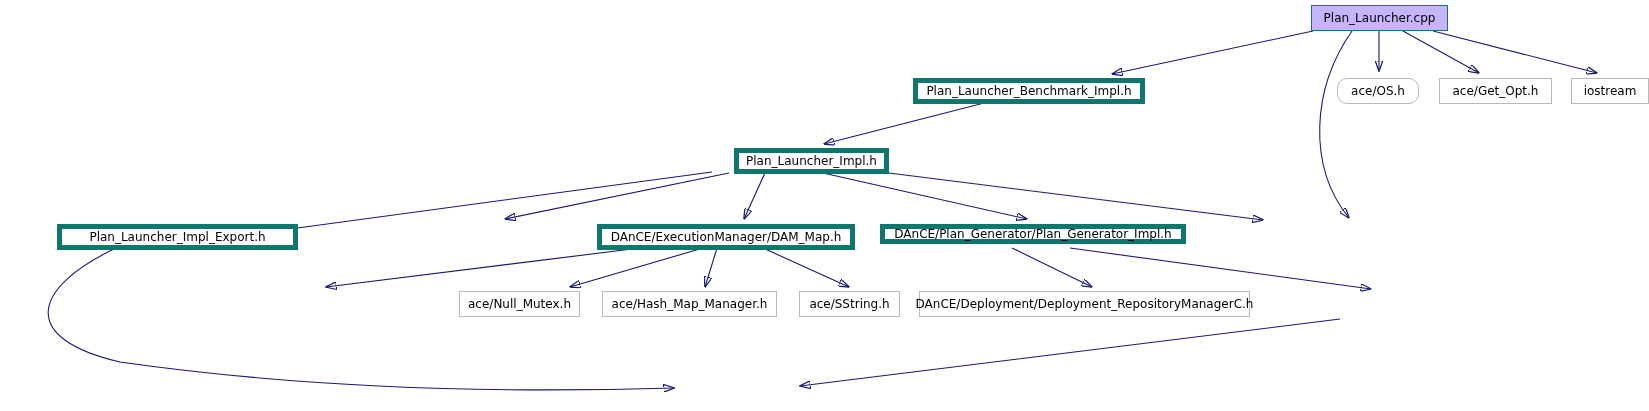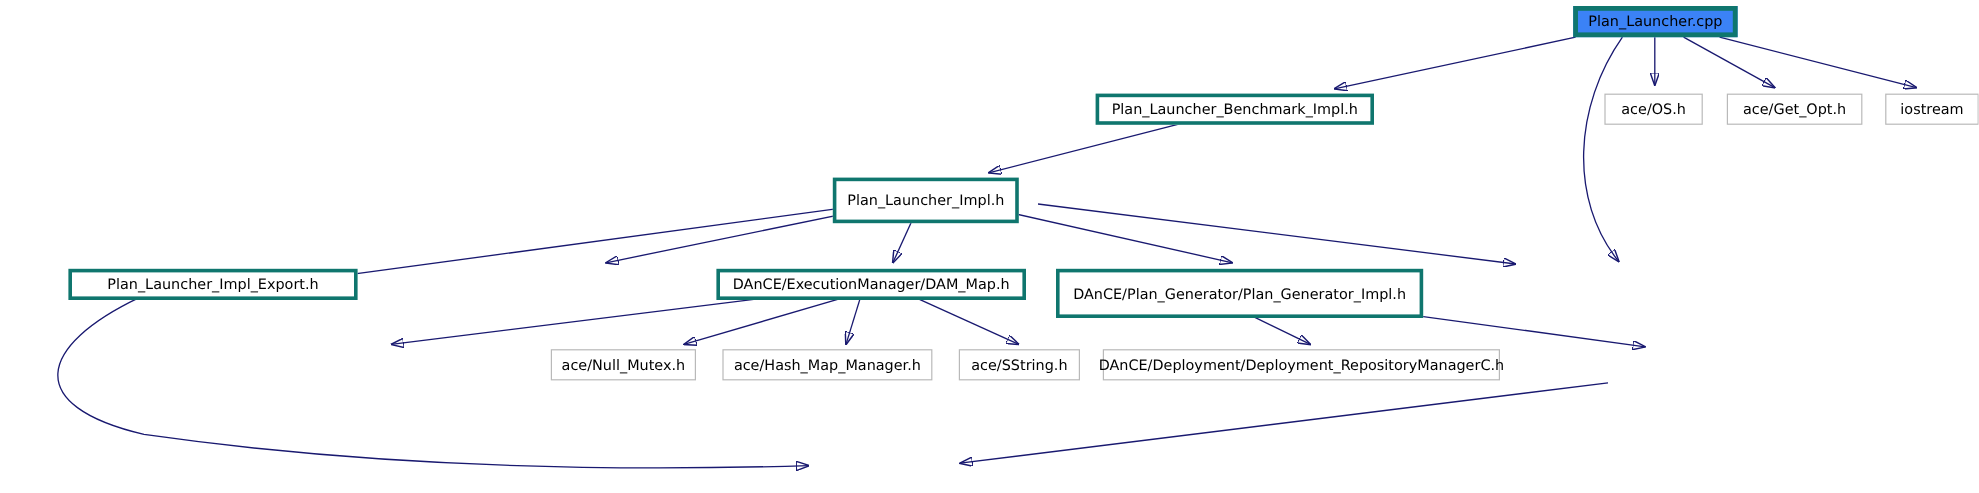--- a/index.html
+++ b/index.html
@@ -32,23 +32,23 @@
     background: #ffffff;
     display: flex;
     align-items: center;
     justify-content: center;
     font-size: 12px;
     color: #000000;
     white-space: nowrap;
     box-sizing: border-box;
     cursor: pointer;
   }
-  .node.strong { border: 3px solid #0f766e; }
+  .node.strong { border: 5px solid #0f766e; }
   .node.light  { border: 1px solid #b9b9b9; }
-  .node.main   { background: #3b82f6; border: 4px solid #0f766e; }
+  .node.main   { background: #c4b5fd; border: 1px solid #0f766e; }
   .node span { padding: 0 4px; }
 </style>
 </head>
 <body>
 
 <div class="canvas">
 
   <svg class="edges" viewBox="0 0 1649 411">
     <defs>
       <marker id="arrow" viewBox="0 0 10 7" refX="9.5" refY="3.5" markerWidth="10" markerHeight="7" orient="auto">
@@ -76,41 +76,41 @@
     <path d="M1340,319 L800,386" marker-end="url(#arrow)"></path>
   </svg>
 
   <div class="node main" style="left:1311px; top:5px;   width:137px; height:26px;">
       <span>Plan_Launcher.cpp</span>
     </div>
 
   <div class="node strong" style="left:913px;  top:78px;  width:232px; height:26px;">
       <span>Plan_Launcher_Benchmark_Impl.h</span>
     </div>
-  <div class="node light" style="left:1337px; top:78px;  width:82px;  height:26px;">
+  <div class="node light" style="left:1337px; top:78px;  width:82px;  height:26px;border-radius:10px;">
       <span>ace/OS.h</span>
     </div>
   <div class="node light" style="left:1439px; top:78px;  width:113px; height:26px;">
       <span>ace/Get_Opt.h</span>
     </div>
   <div class="node light" style="left:1571px; top:78px;  width:78px;  height:26px;">
       <span>iostream</span>
     </div>
 
-  <div class="node strong" style="left:694px;  top:148px; width:155px; height:38px;">
+  <div class="node strong" style="left:734px;  top:148px; width:155px; height:26px;">
       <span>Plan_Launcher_Impl.h</span>
     </div>
 
   <div class="node strong" style="left:57px;   top:224px; width:241px; height:26px;">
       <span>Plan_Launcher_Impl_Export.h</span>
     </div>
   <div class="node strong" style="left:597px;  top:224px; width:258px; height:26px;">
       <span>DAnCE/ExecutionManager/DAM_Map.h</span>
     </div>
-  <div class="node strong" style="left:880px;  top:224px; width:306px; height:41px;">
+  <div class="node strong" style="left:880px;  top:224px; width:306px; height:20px;">
       <span>DAnCE/Plan_Generator/Plan_Generator_Impl.h</span>
     </div>
 
   <div class="node light" style="left:459px;  top:291px; width:121px; height:26px;">
       <span>ace/Null_Mutex.h</span>
     </div>
   <div class="node light" style="left:602px;  top:291px; width:175px; height:26px;">
       <span>ace/Hash_Map_Manager.h</span>
     </div>
   <div class="node light" style="left:799px;  top:291px; width:101px; height:26px;">

